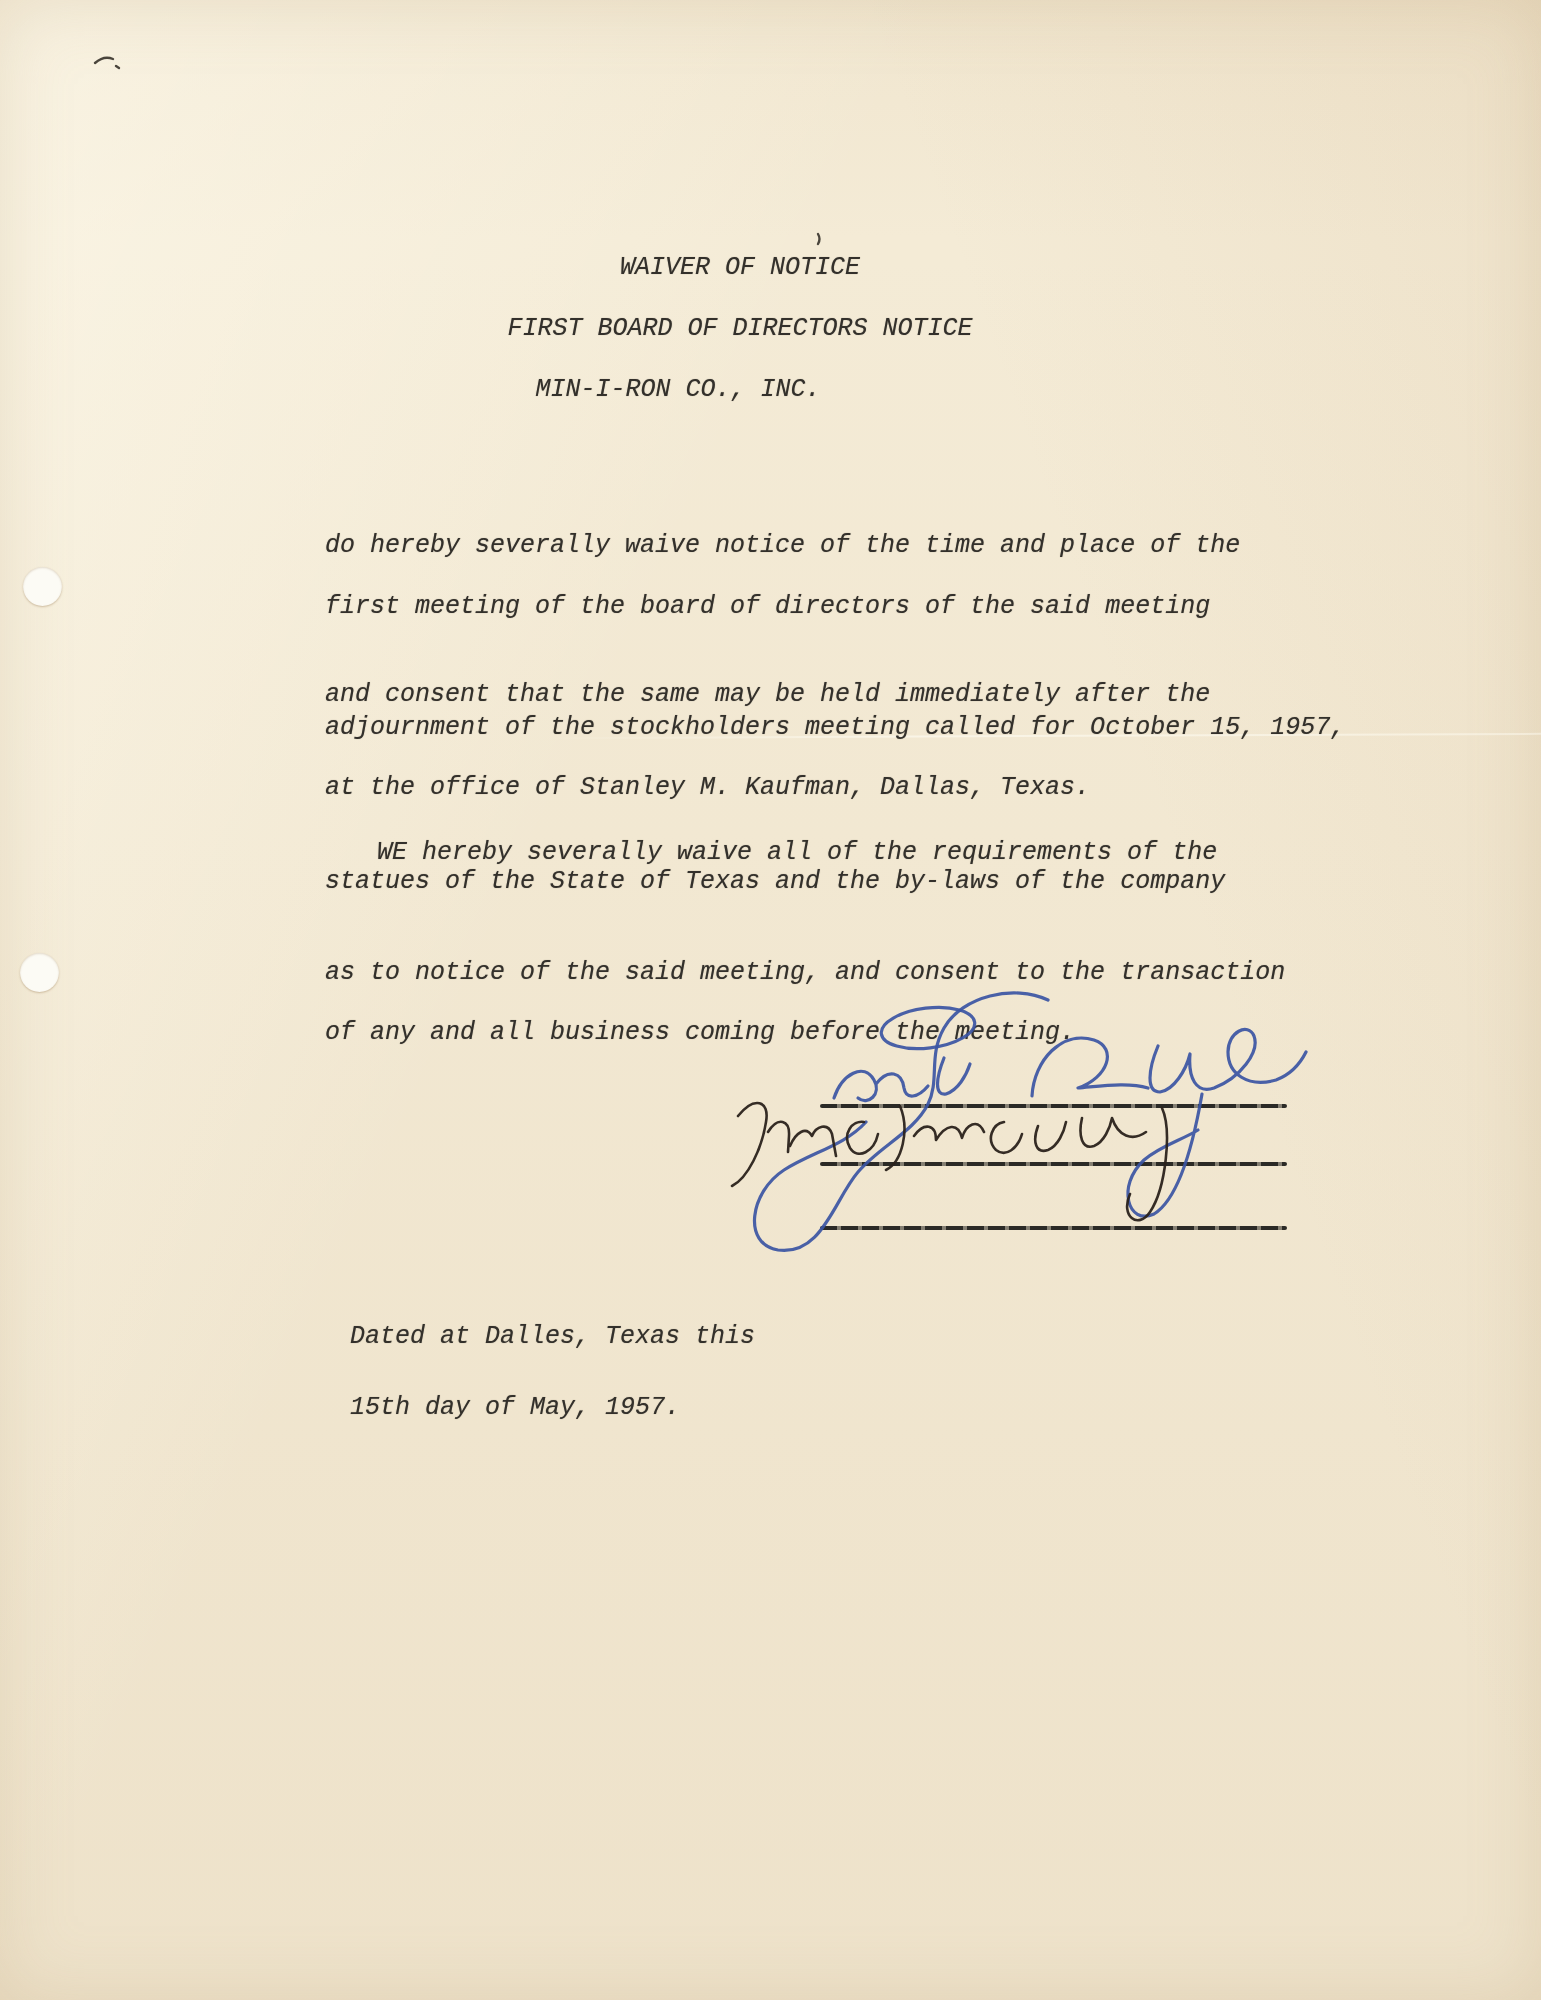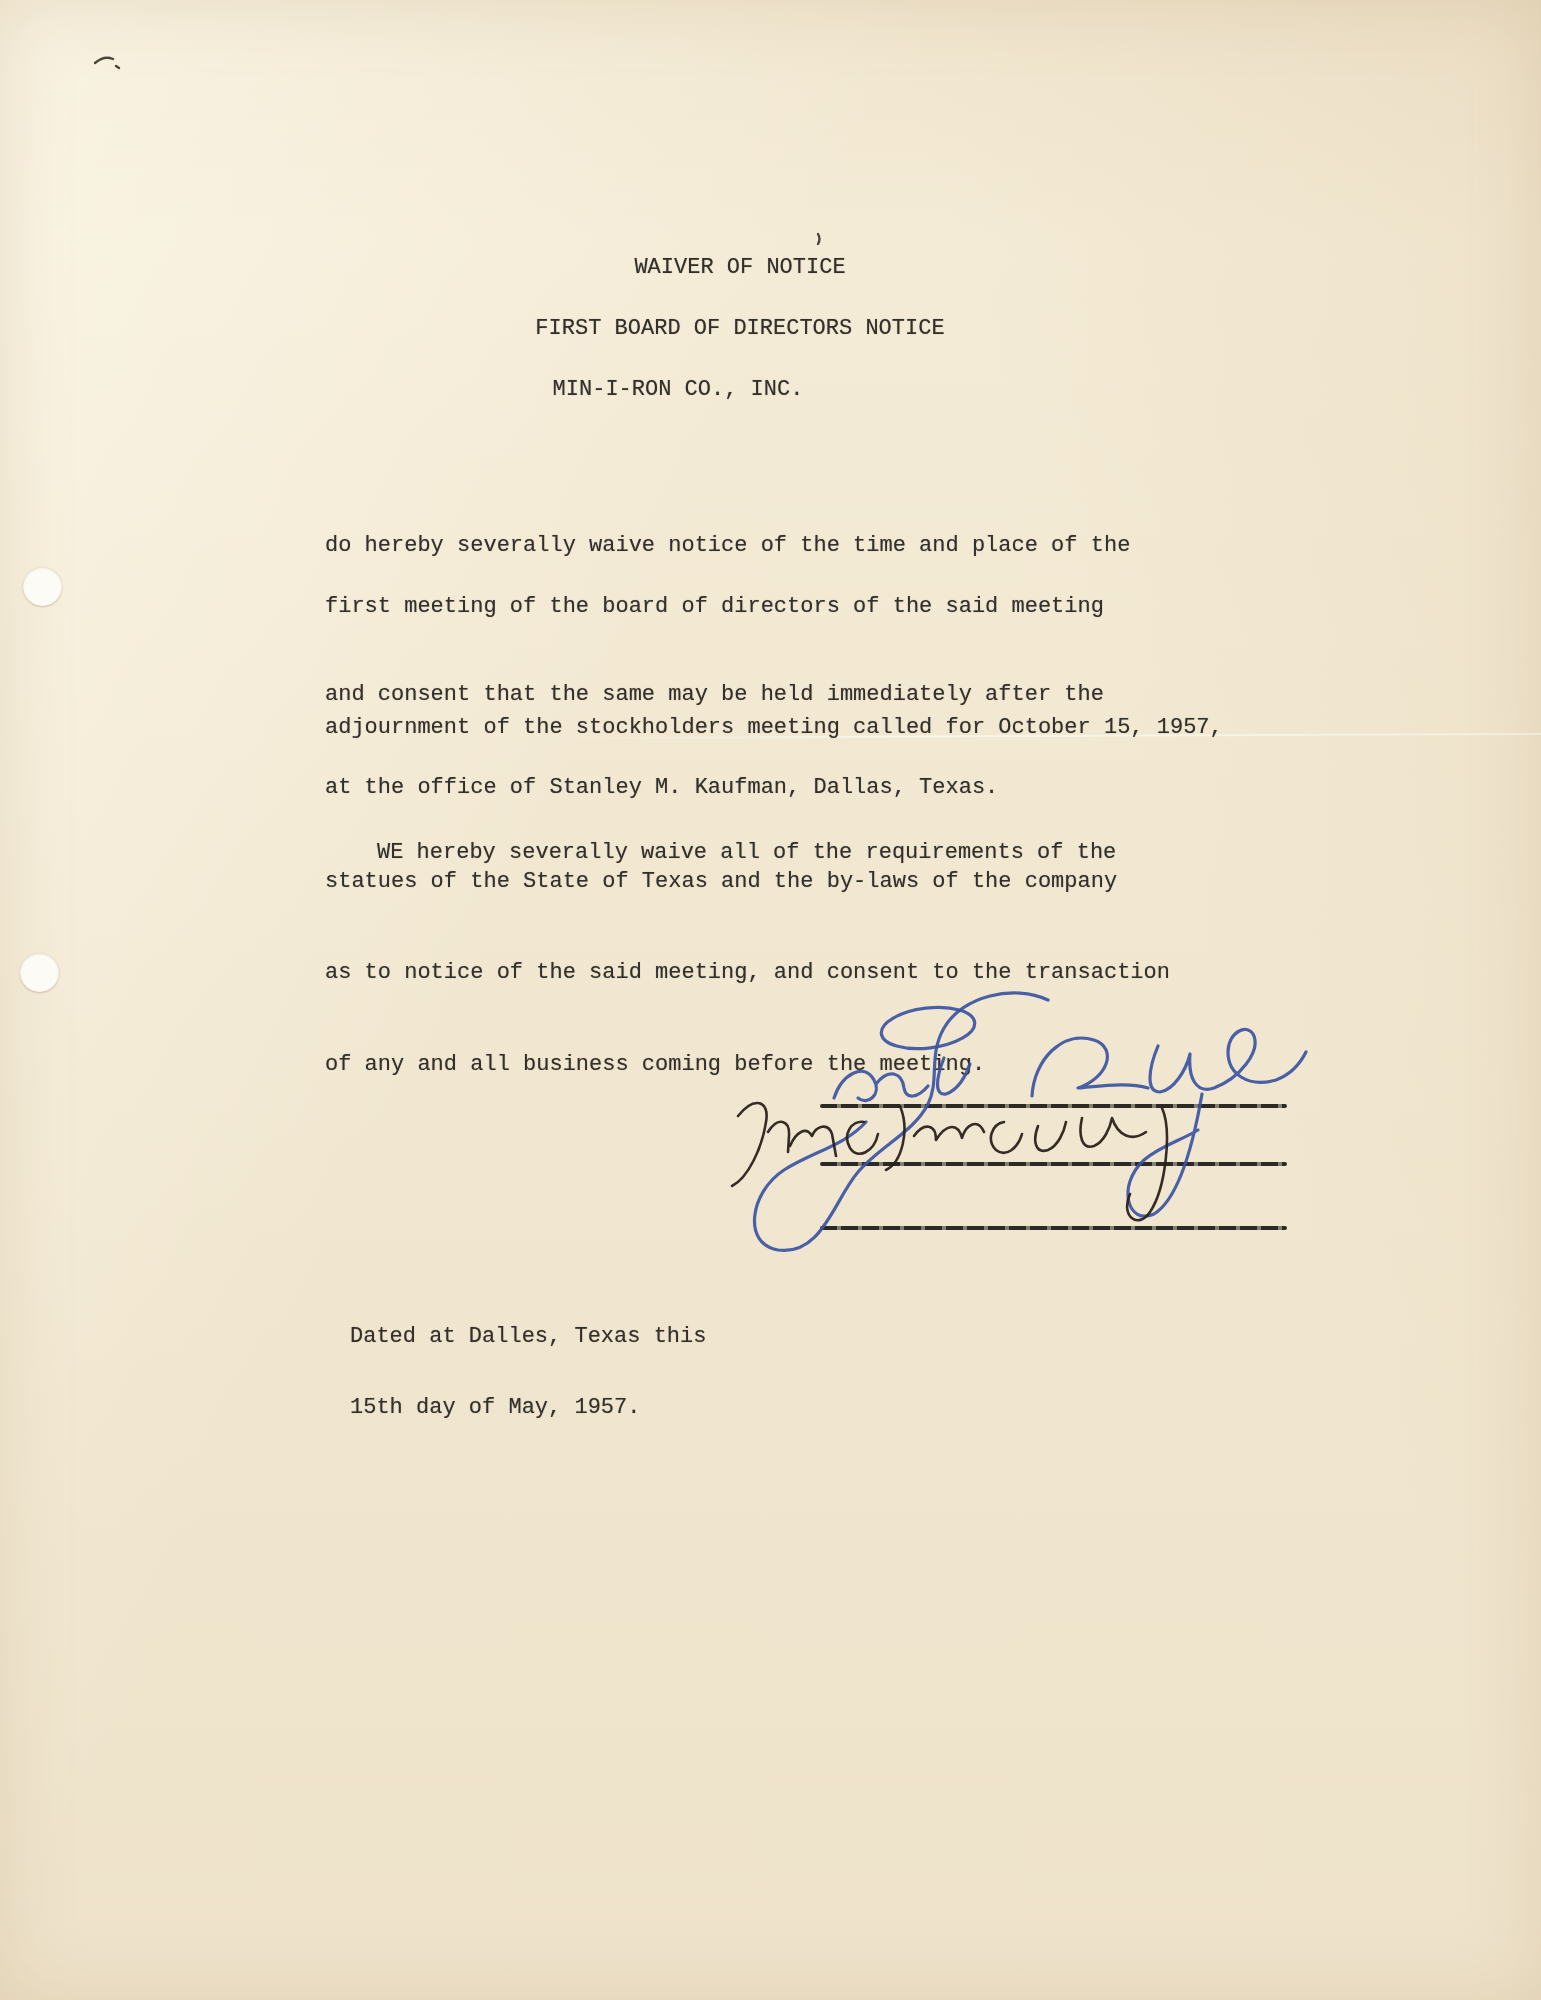--- a/index.html
+++ b/index.html
@@ -18,43 +18,44 @@
       linear-gradient(250deg, rgba(205,175,135,.16) 0%, rgba(205,175,135,0) 30%),
       linear-gradient(180deg, rgba(210,185,145,.10) 0%, rgba(210,185,145,0) 12%, rgba(200,172,130,.14) 100%),
       var(--paper);
     box-shadow: inset 0 0 70px rgba(186,158,116,.25);
     overflow:hidden;
     font-family:"Liberation Mono","DejaVu Sans Mono",monospace;
     color:var(--type-ink);
   }
   .typed{
     position:absolute;
-    font-size:22px;
+    font-size:25px;
     line-height:30px;
     white-space:pre;
     letter-spacing:0px;
     text-shadow:0 0 1px rgba(51,48,43,.45);
+    font-style:italic;
   }
   .title-block{position:absolute;left:0;top:0;width:1480px;}
   .tline{position:absolute;left:0;width:1480px;text-align:center;}
   .t0{top:253px;}
   .t1{top:314px;}
   .t2{top:375px;margin-left:-62px;}
   .bline{left:325px;}
   .indent{padding-left:52px;}
   .b0{top:470px;}
   .b1{top:531px;}
   .b2{top:592px;}
   .b3{top:680px;}
   .b4{top:713px;}
   .b5{top:773px;}
   .b6{top:838px;}
   .b7{top:867px;}
   .b8{top:958px;}
-  .b9{top:1018px;margin-top:32px;}
+  .b9{top:1018px;}
   .dated0{left:350px;top:1322px;}
   .dated1{left:350px;top:1381px;margin-top:12px;}
   .sig-line{
     position:absolute;left:820px;width:467px;height:4px;
     background:repeating-linear-gradient(90deg,#2b2a26 0 17px, rgba(43,42,38,.55) 17px 21px);
     border-radius:2px;
   }
   .sl0{top:1104px;}
   .sl1{top:1162px;}
   .sl2{top:1226px;}

